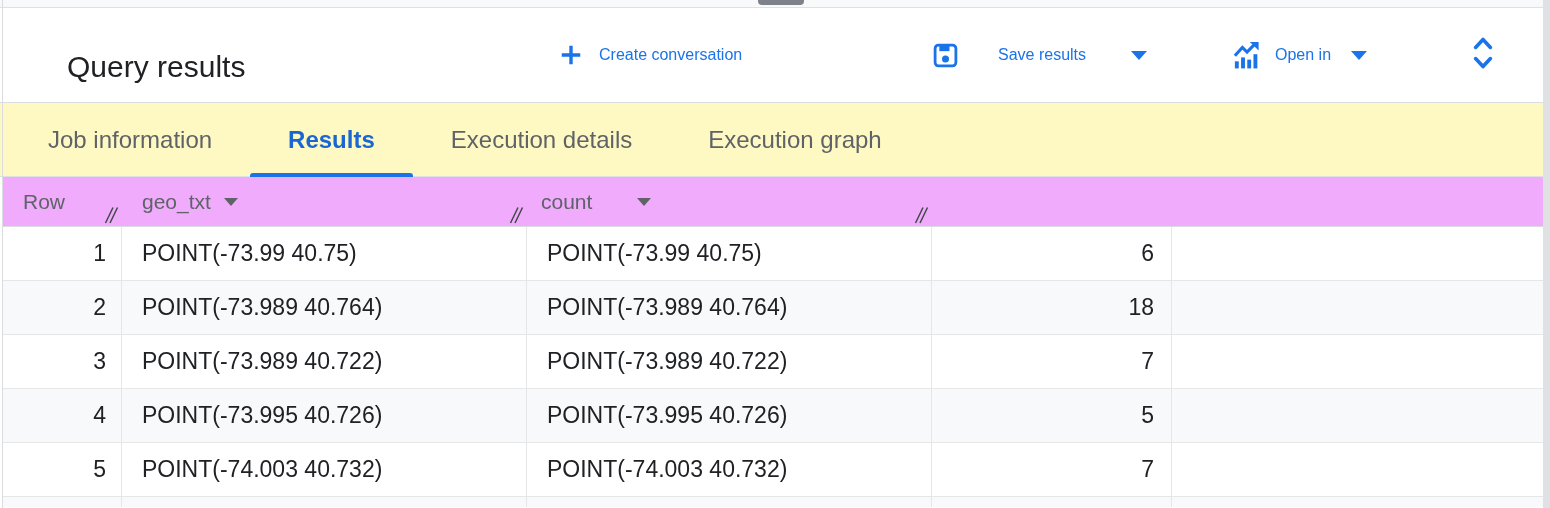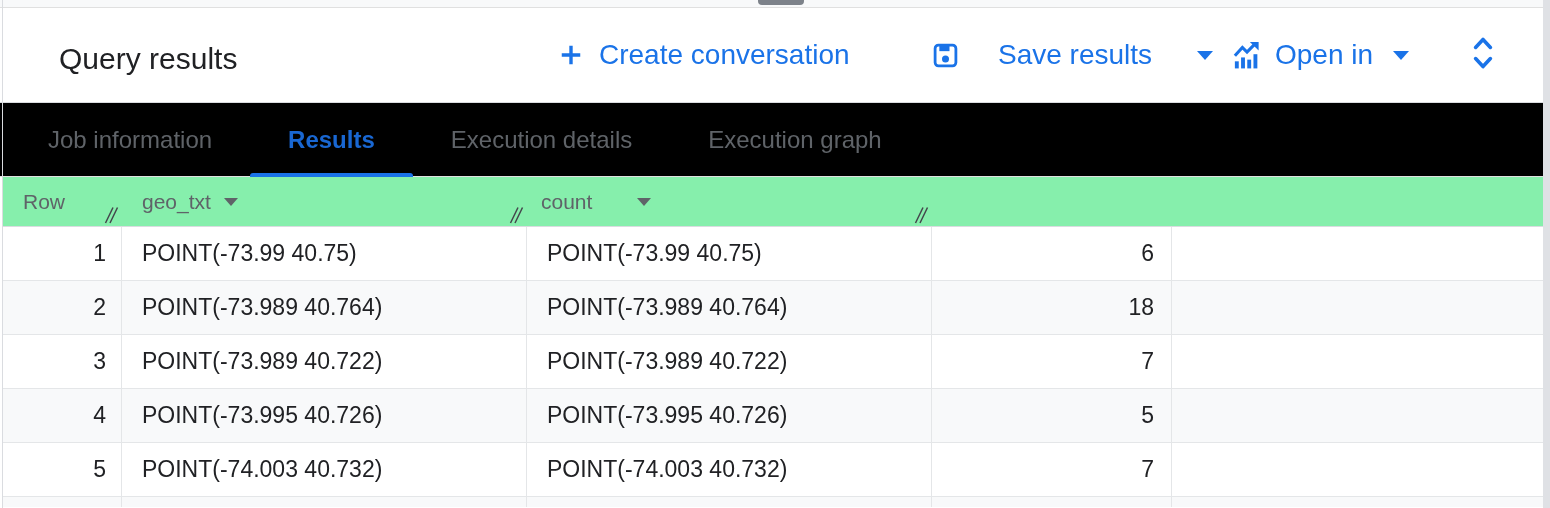--- a/index.html
+++ b/index.html
@@ -10,39 +10,39 @@
     -webkit-font-smoothing:antialiased;
   }
   
   .drag-strip{position:absolute;top:0;left:0;width:1550px;height:7px;background:#f8f9fa;border-bottom:1px solid #e0e0e0;z-index:4;}
   .drag-handle{position:absolute;left:758px;top:0;width:46px;height:5px;background:#7d828a;border-radius:0 0 4px 4px;cursor:row-resize;}
   
   .left-edge{position:absolute;left:2px;top:0;bottom:0;width:1px;background:#dadce0;z-index:5;}
   .scroll-strip{position:absolute;right:0;top:0;bottom:0;width:7px;background:#dfe1e5;z-index:6;}
   
   .header{position:absolute;top:8px;left:0;width:1550px;height:94px;background:#fff;border-bottom:1px solid #dadce0;z-index:2;}
-  .title{position:absolute;left:55px;top:0;height:94px;display:flex;align-items:center;margin:4px;
+  .title{position:absolute;left:55px;top:0;height:94px;display:flex;align-items:center;margin:12px;
          font-size:30px;font-weight:400;color:#202124;letter-spacing:0;}
   .action{position:absolute;top:0;height:94px;display:flex;align-items:center;gap:13px;
-          color:#1a73e8;font-size:28px;font-weight:500;cursor:pointer;white-space:nowrap;}
+          color:#1a73e8;font-size:16px;font-weight:500;cursor:pointer;white-space:nowrap;}
   #action-create{left:556px;}
   #action-save{left:931px;gap:38px;}
   #action-open{left:1231px;}
   .action .icon{display:flex;align-items:center;}
   .caret{width:0;height:0;border-left:8px solid transparent;border-right:8px solid transparent;border-top:9px solid #1a73e8;margin-left:7px;}
   .unfold{position:absolute;left:1468px;top:0;height:94px;display:flex;align-items:center;cursor:pointer;}
   
   .tabbar{position:absolute;top:103px;left:0;width:1550px;height:74px;box-sizing:border-box;
-          background:#000000;border-bottom:1px solid #e0e0e0;display:flex;align-items:stretch;padding-left:10px;z-index:2;}
+          background:#fef9c3;border-bottom:1px solid #e0e0e0;display:flex;align-items:stretch;padding-left:10px;z-index:2;}
   .tab{position:relative;display:flex;align-items:center;padding:0 38px;font-size:24px;color:#5f6368;cursor:pointer;white-space:nowrap;}
   .tab.active{color:#1967d2;font-weight:700;}
   .tab-indicator{position:absolute;left:0;right:0;bottom:-1px;height:4px;background:#1a73e8;border-radius:3px 3px 0 0;}
   
   .thead{position:absolute;top:177px;left:3px;width:1540px;height:50px;box-sizing:border-box;
-         background:#86efac;border-bottom:1px solid #dadce0;
+         background:#f0abfc;border-bottom:1px solid #dadce0;
          display:grid;grid-template-columns:119px 405px 405px 240px 1fr;z-index:1;}
   .th{position:relative;display:flex;align-items:center;font-size:21px;color:#5f6368;padding-left:20px;box-sizing:border-box;}
   .th.pad-sm{padding-left:14px;gap:32px;}
   .sort-caret{width:0;height:0;border-left:7px solid transparent;border-right:7px solid transparent;border-top:8px solid #5f6368;margin-left:13px;cursor:pointer;}
   .resize-handle{position:absolute;right:2px;bottom:2px;width:17px;height:19px;cursor:col-resize;display:flex;align-items:center;justify-content:center;}
   .tbody{position:absolute;top:227px;left:3px;width:1540px;z-index:1;}
   .tr{display:grid;grid-template-columns:119px 405px 405px 240px 1fr;height:53px;border-bottom:1px solid #e4e6e8;background:#fff;}
   .tr:nth-child(even){background:#f8f9fa;}
   .tr.partial{height:10px;border-bottom:none;background:#f8f9fa;}
   .td{display:flex;align-items:center;font-size:23px;color:#202124;padding-left:20px;box-sizing:border-box;

